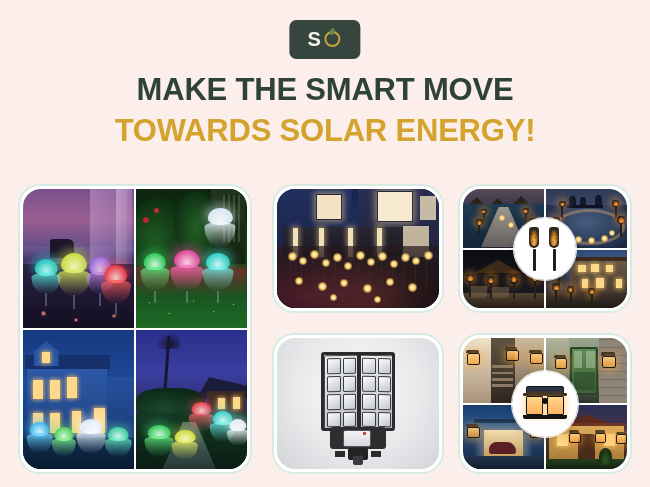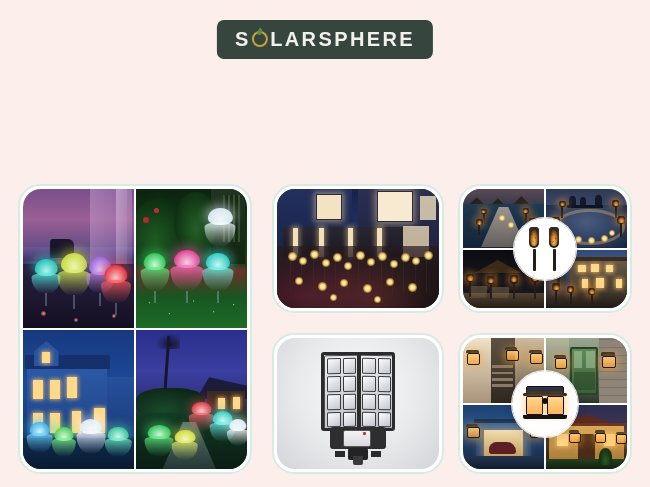--- a/index.html
+++ b/index.html
@@ -164,24 +164,27 @@
 </style>
 </head>
 <body>
 
 <div class="page">
 
   <div class="logo-badge">
     <div class="logo-text">
       <span>S</span>
       <span class="logo-sun"></span>
-      <span>LARSPHERE</span>
     </div>
   </div>
 
+  <div class="headline">
+    <div class="l1">MAKE THE SMART MOVE</div>
+    <div class="l2">TOWARDS SOLAR ENERGY!</div>
+  </div>
 
   <div class="card" id="card-jellyfish">
     <div class="card-inner">
       <div class="grid2">
 
         <div class="cell">
           <div class="scene" style="background:linear-gradient(180deg,#7a4f8c 0%,#9a5f93 22%,#5c4a84 45%,#2b2348 62%,#171229 100%);">
             <div style="position:absolute;left:0;top:42%;width:100%;height:10%;background:linear-gradient(180deg,#6f5a9a,#3b2f5e);opacity:.8;"></div>
 
             <div style="position:absolute;right:6%;top:0;width:34%;height:72%;background:linear-gradient(100deg,rgba(210,170,220,.45),rgba(160,120,180,.2));filter:blur(.6px);"></div>

